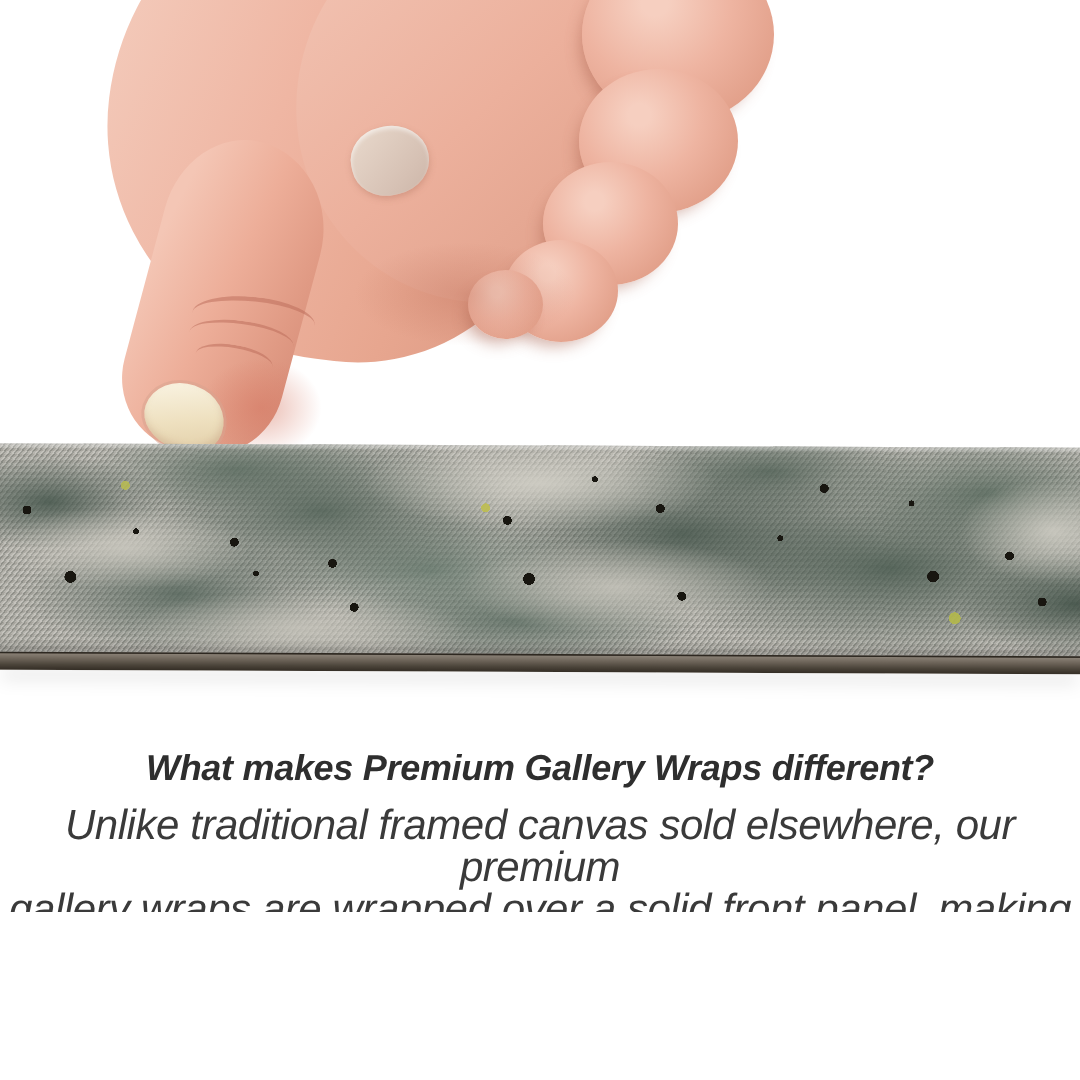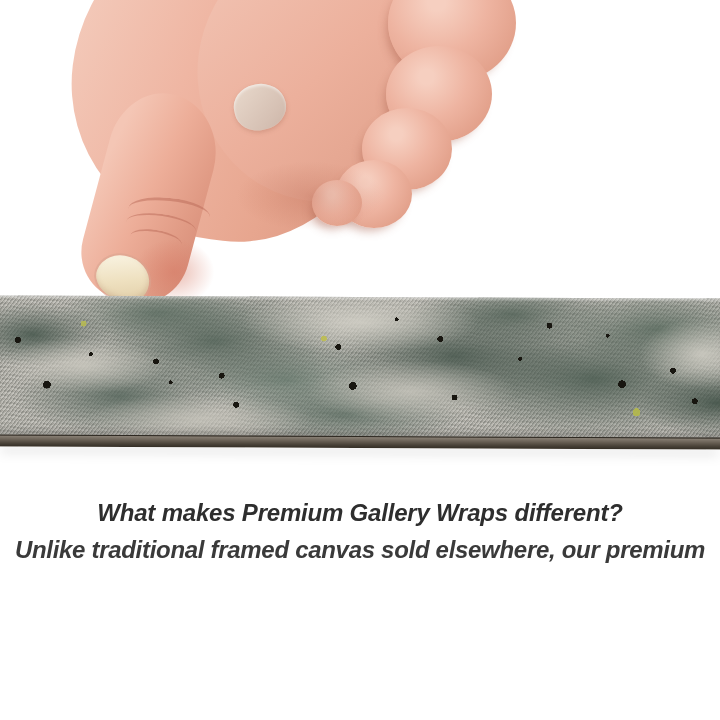--- a/index.html
+++ b/index.html
@@ -124,21 +124,21 @@
   }
 
   
   .caption{left:0;top:499px;width:720px;text-align:center;}
   .caption h2{
     margin:0 0 9px 0;
     font-style:italic;font-weight:700;font-size:24px;line-height:1.15;
     letter-spacing:-.2px;color:#2e2e2e;
   }
   .caption .line{
-    font-style:italic;font-weight:700;font-size:24px;line-height:28px;
+    font-style:italic;font-weight:400;font-size:28px;line-height:28px;
     letter-spacing:-.3px;color:#3a3a3a;
   }
 </style>
 </head>
 <body>
 
 <div id="stage">
 
   <div class="hand">
     <div class="abs back-hand"></div>
@@ -159,15 +159,16 @@
   </div>
 
   <div class="abs strip">
     <div class="strip-tex"></div>
     <div class="strip-edge"></div>
   </div>
 
   <div class="abs caption">
     <h2>What makes Premium Gallery Wraps different?</h2>
     <div class="line">Unlike traditional framed canvas sold elsewhere, our premium</div>
+    <div class="line">gallery wraps are wrapped over a solid front panel, making</div>
   </div>
 
 </div>
 
 </body></html>

